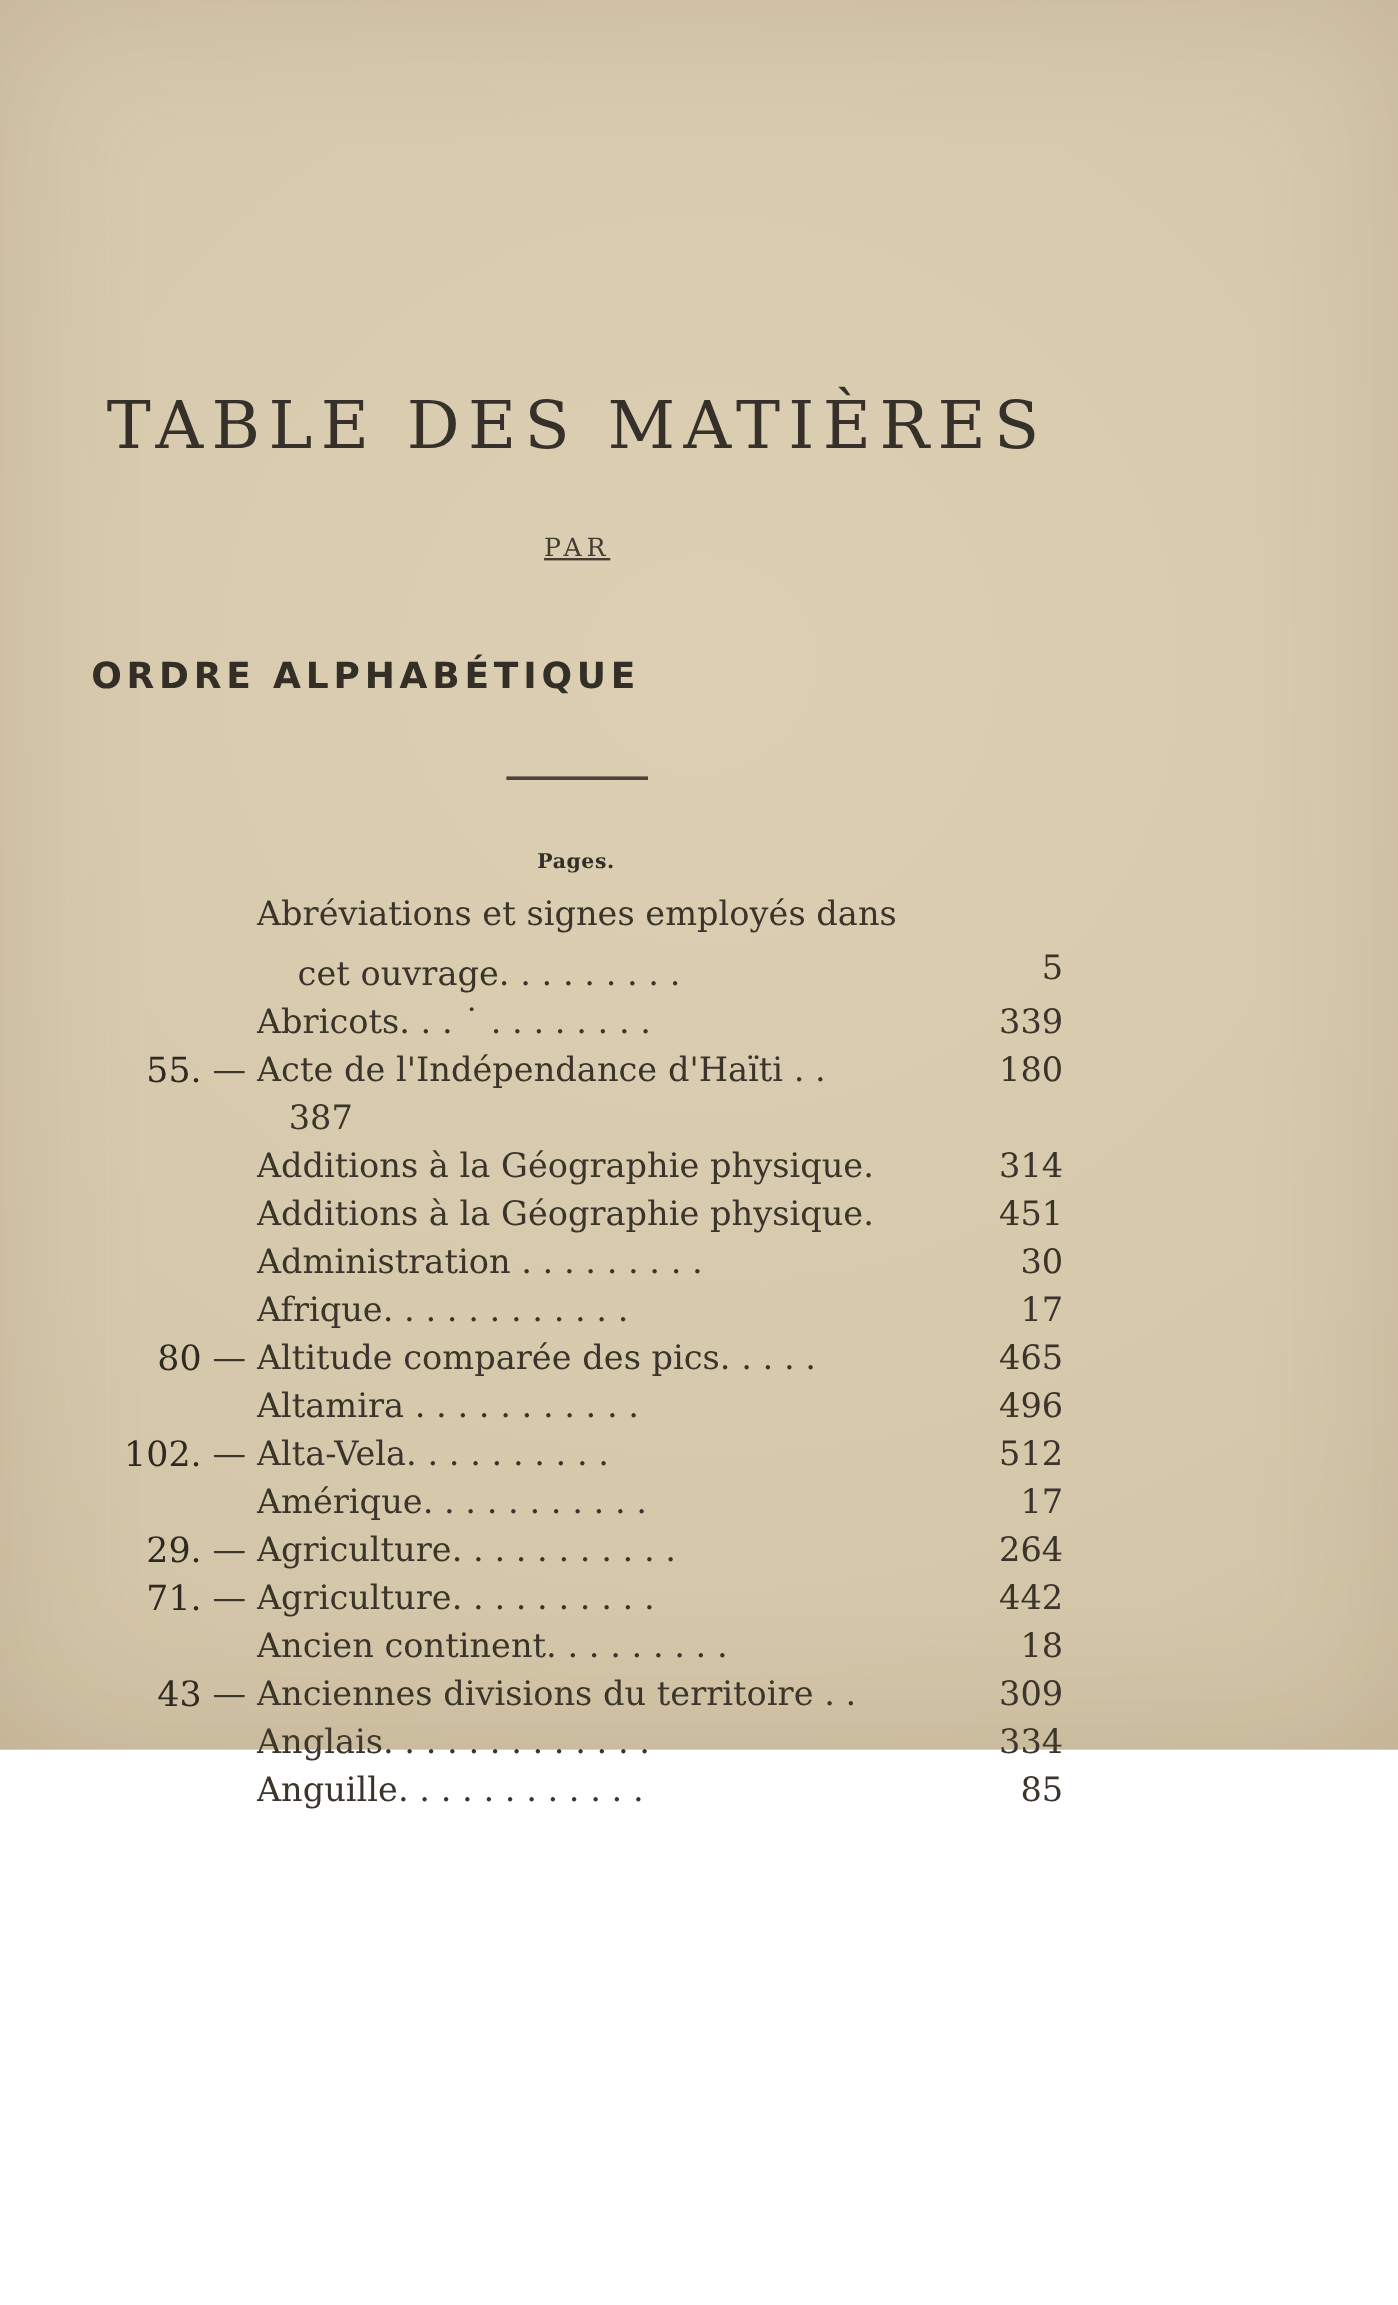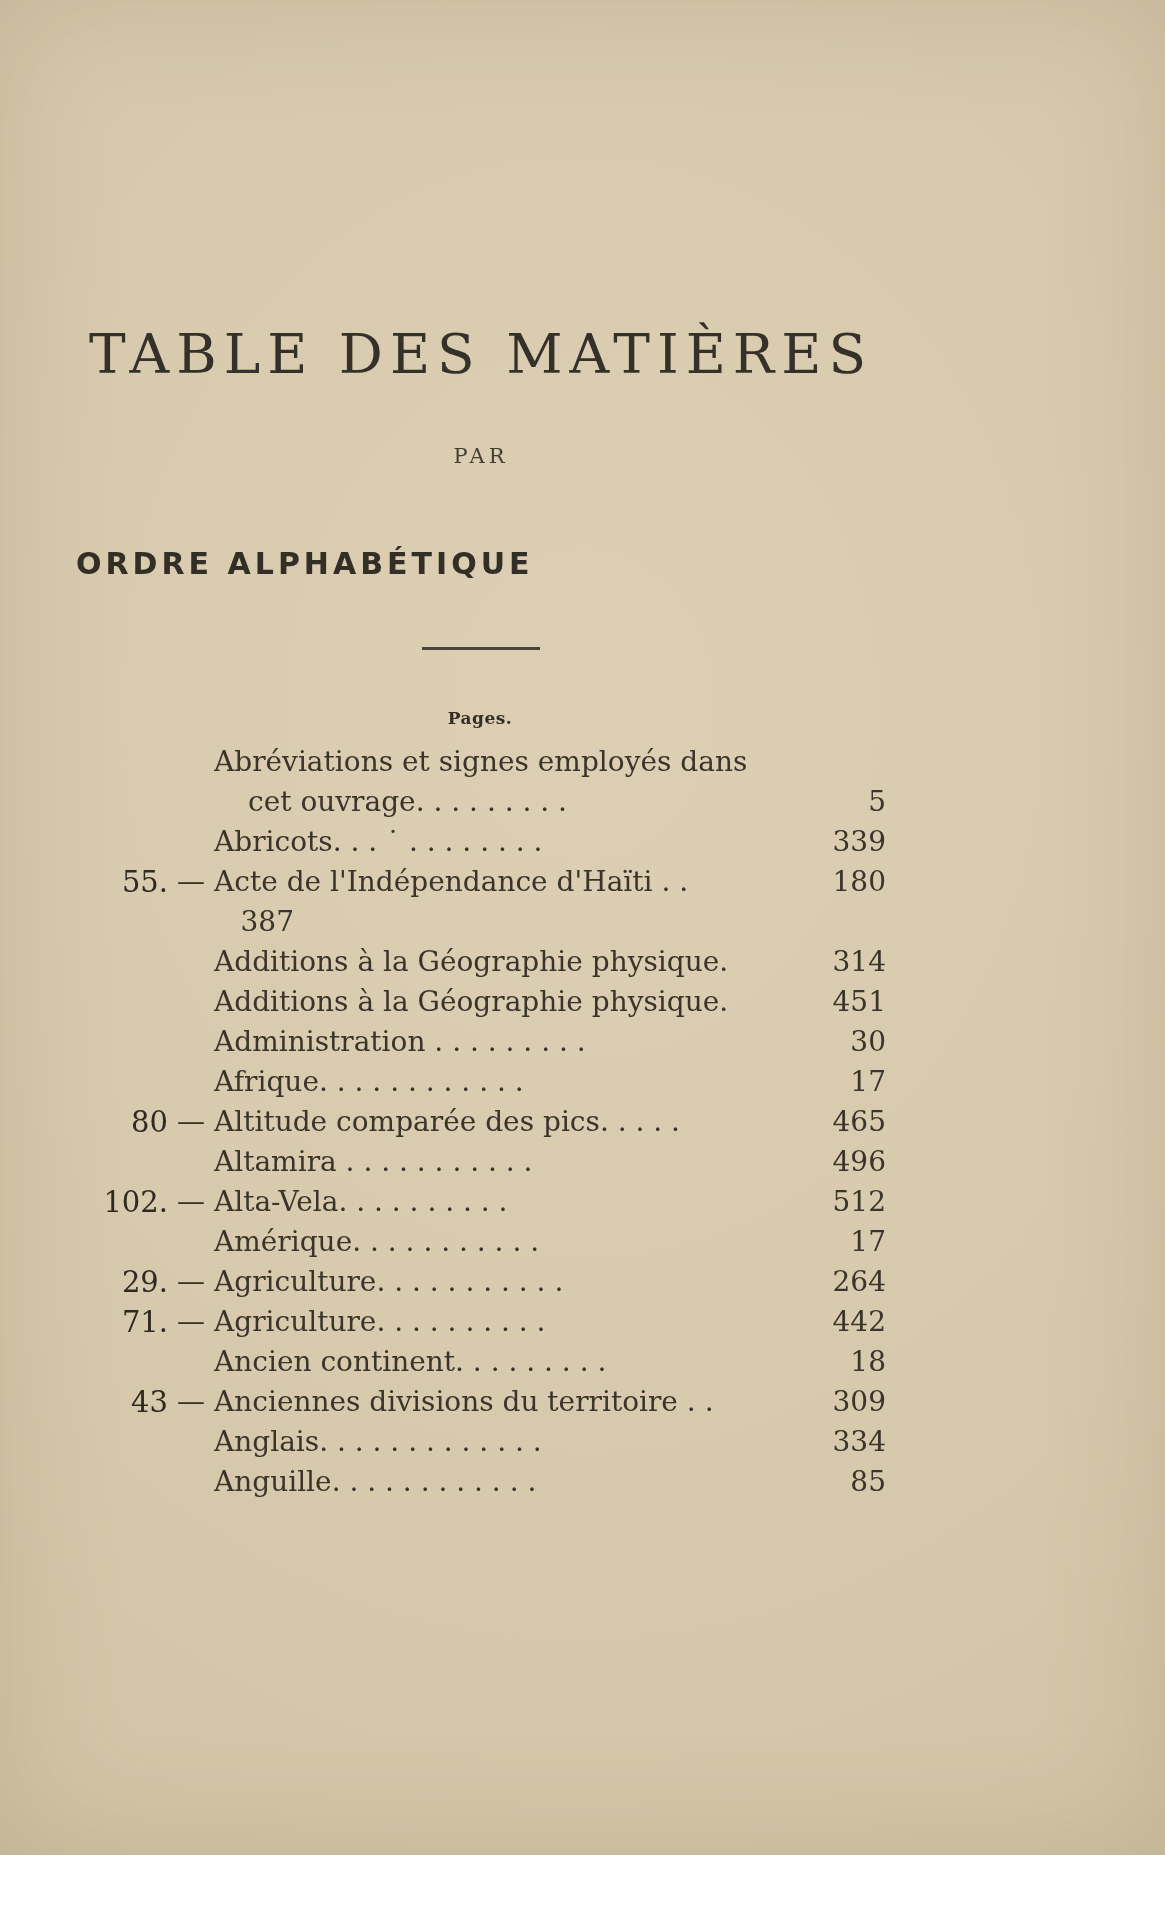--- a/index.html
+++ b/index.html
@@ -8,21 +8,21 @@
   }
   body {
     width: 1165px;
     height: 1921px;
     overflow: hidden;
     font-family: "DejaVu Serif", "Liberation Serif", serif;
   }
   .paper {
     position: relative;
     width: 1165px;
-    height: 1855px;
+    height: 1458px;
     background:
       radial-gradient(ellipse 120% 90% at 50% 38%, #dccfb3 0%, #d6c8ab 55%, #cfc1a3 90%, #c9bb9d 100%);
     color: #39332a;
   }
   .paper::after {
     
     content: "";
     position: absolute;
     inset: 0;
     pointer-events: none;
@@ -42,20 +42,21 @@
     text-align: center;
     color: #35302a;
     white-space: nowrap;
   }
   .par {
     margin-top: 58px;
     text-align: center;
     font-size: 21px;
     letter-spacing: 4px;
     color: #433d33;
+    text-decoration: underline;
   }
   .heading {
     margin-top: 78px;
     text-align: left;
     font-size: 30px;
     font-weight: 700;
     letter-spacing: 4px;
     color: #332e26;
     font-family: "DejaVu Sans", "Liberation Sans", sans-serif;
   }
@@ -97,20 +98,21 @@
     text-align: center;
     flex: 0 0 auto;
   }
   .label {
     flex: 1 1 auto;
     white-space: nowrap;
     overflow: hidden;
   }
   .label.indent-1 {
     padding-left: 34px;
+    margin-top: 10px;
   }
   .pg {
     width: 80px;
     text-align: right;
     flex: 0 0 auto;
   }
 </style>
 </head>
 <body>
 

